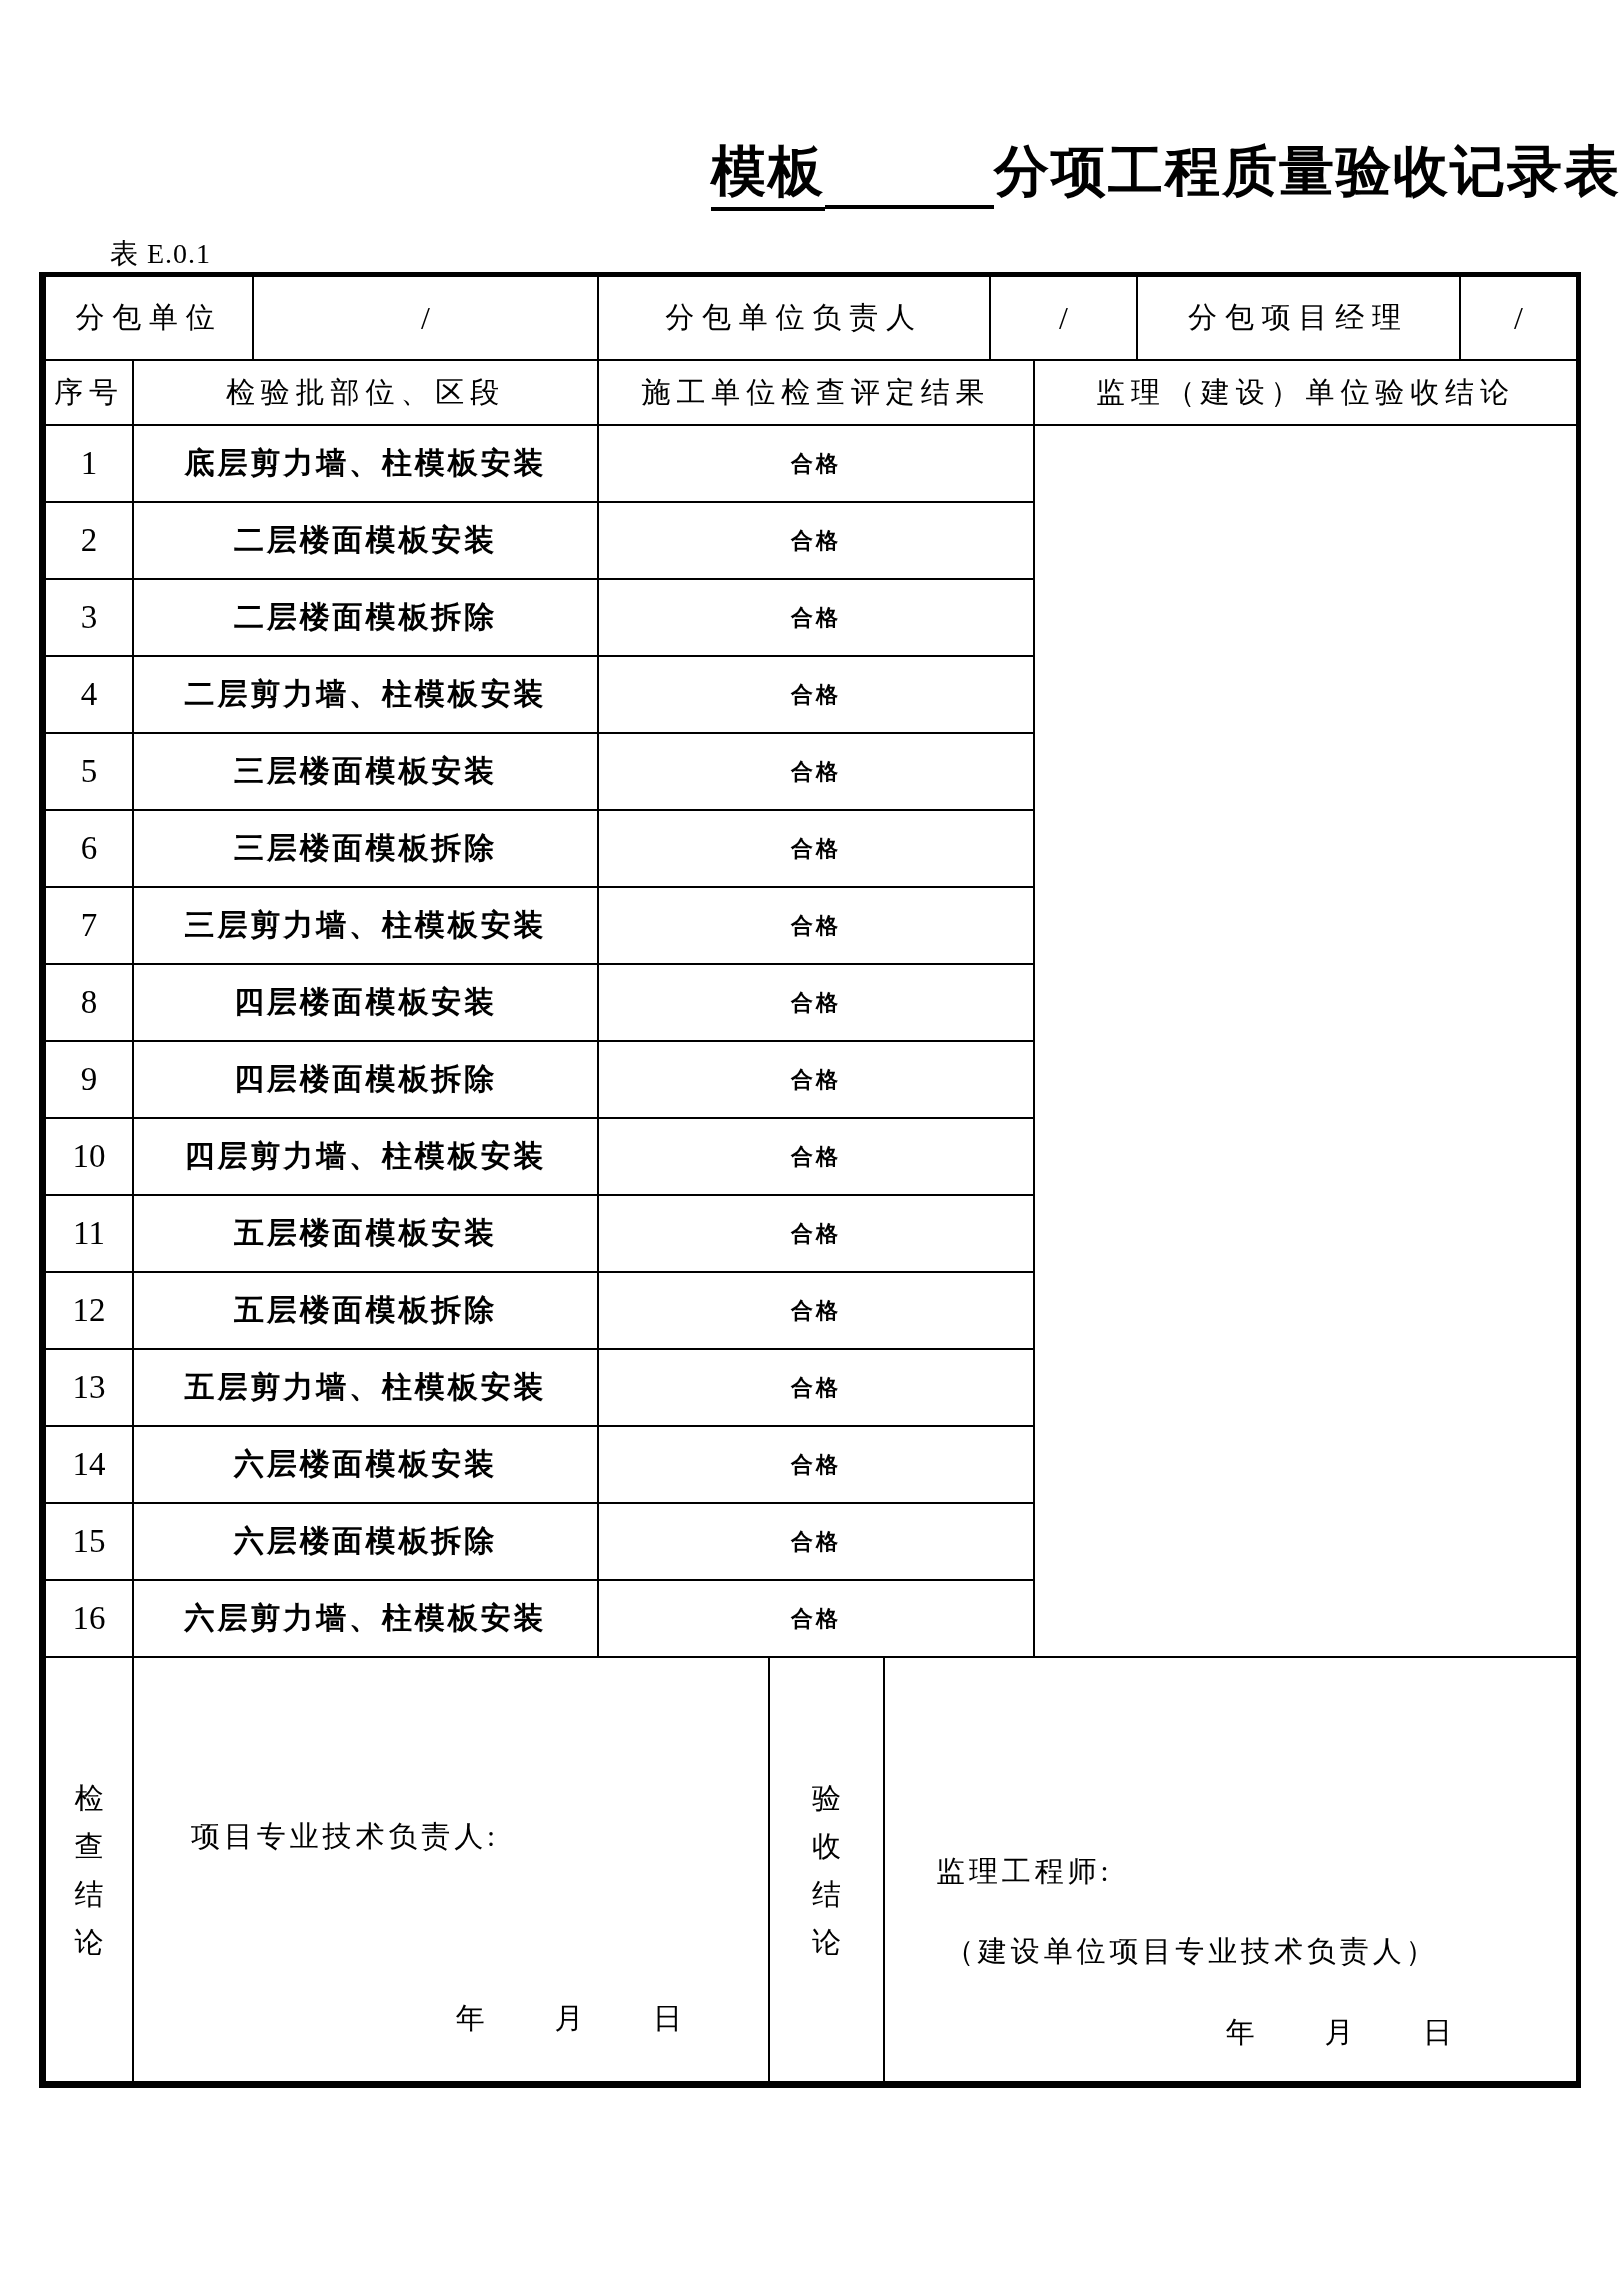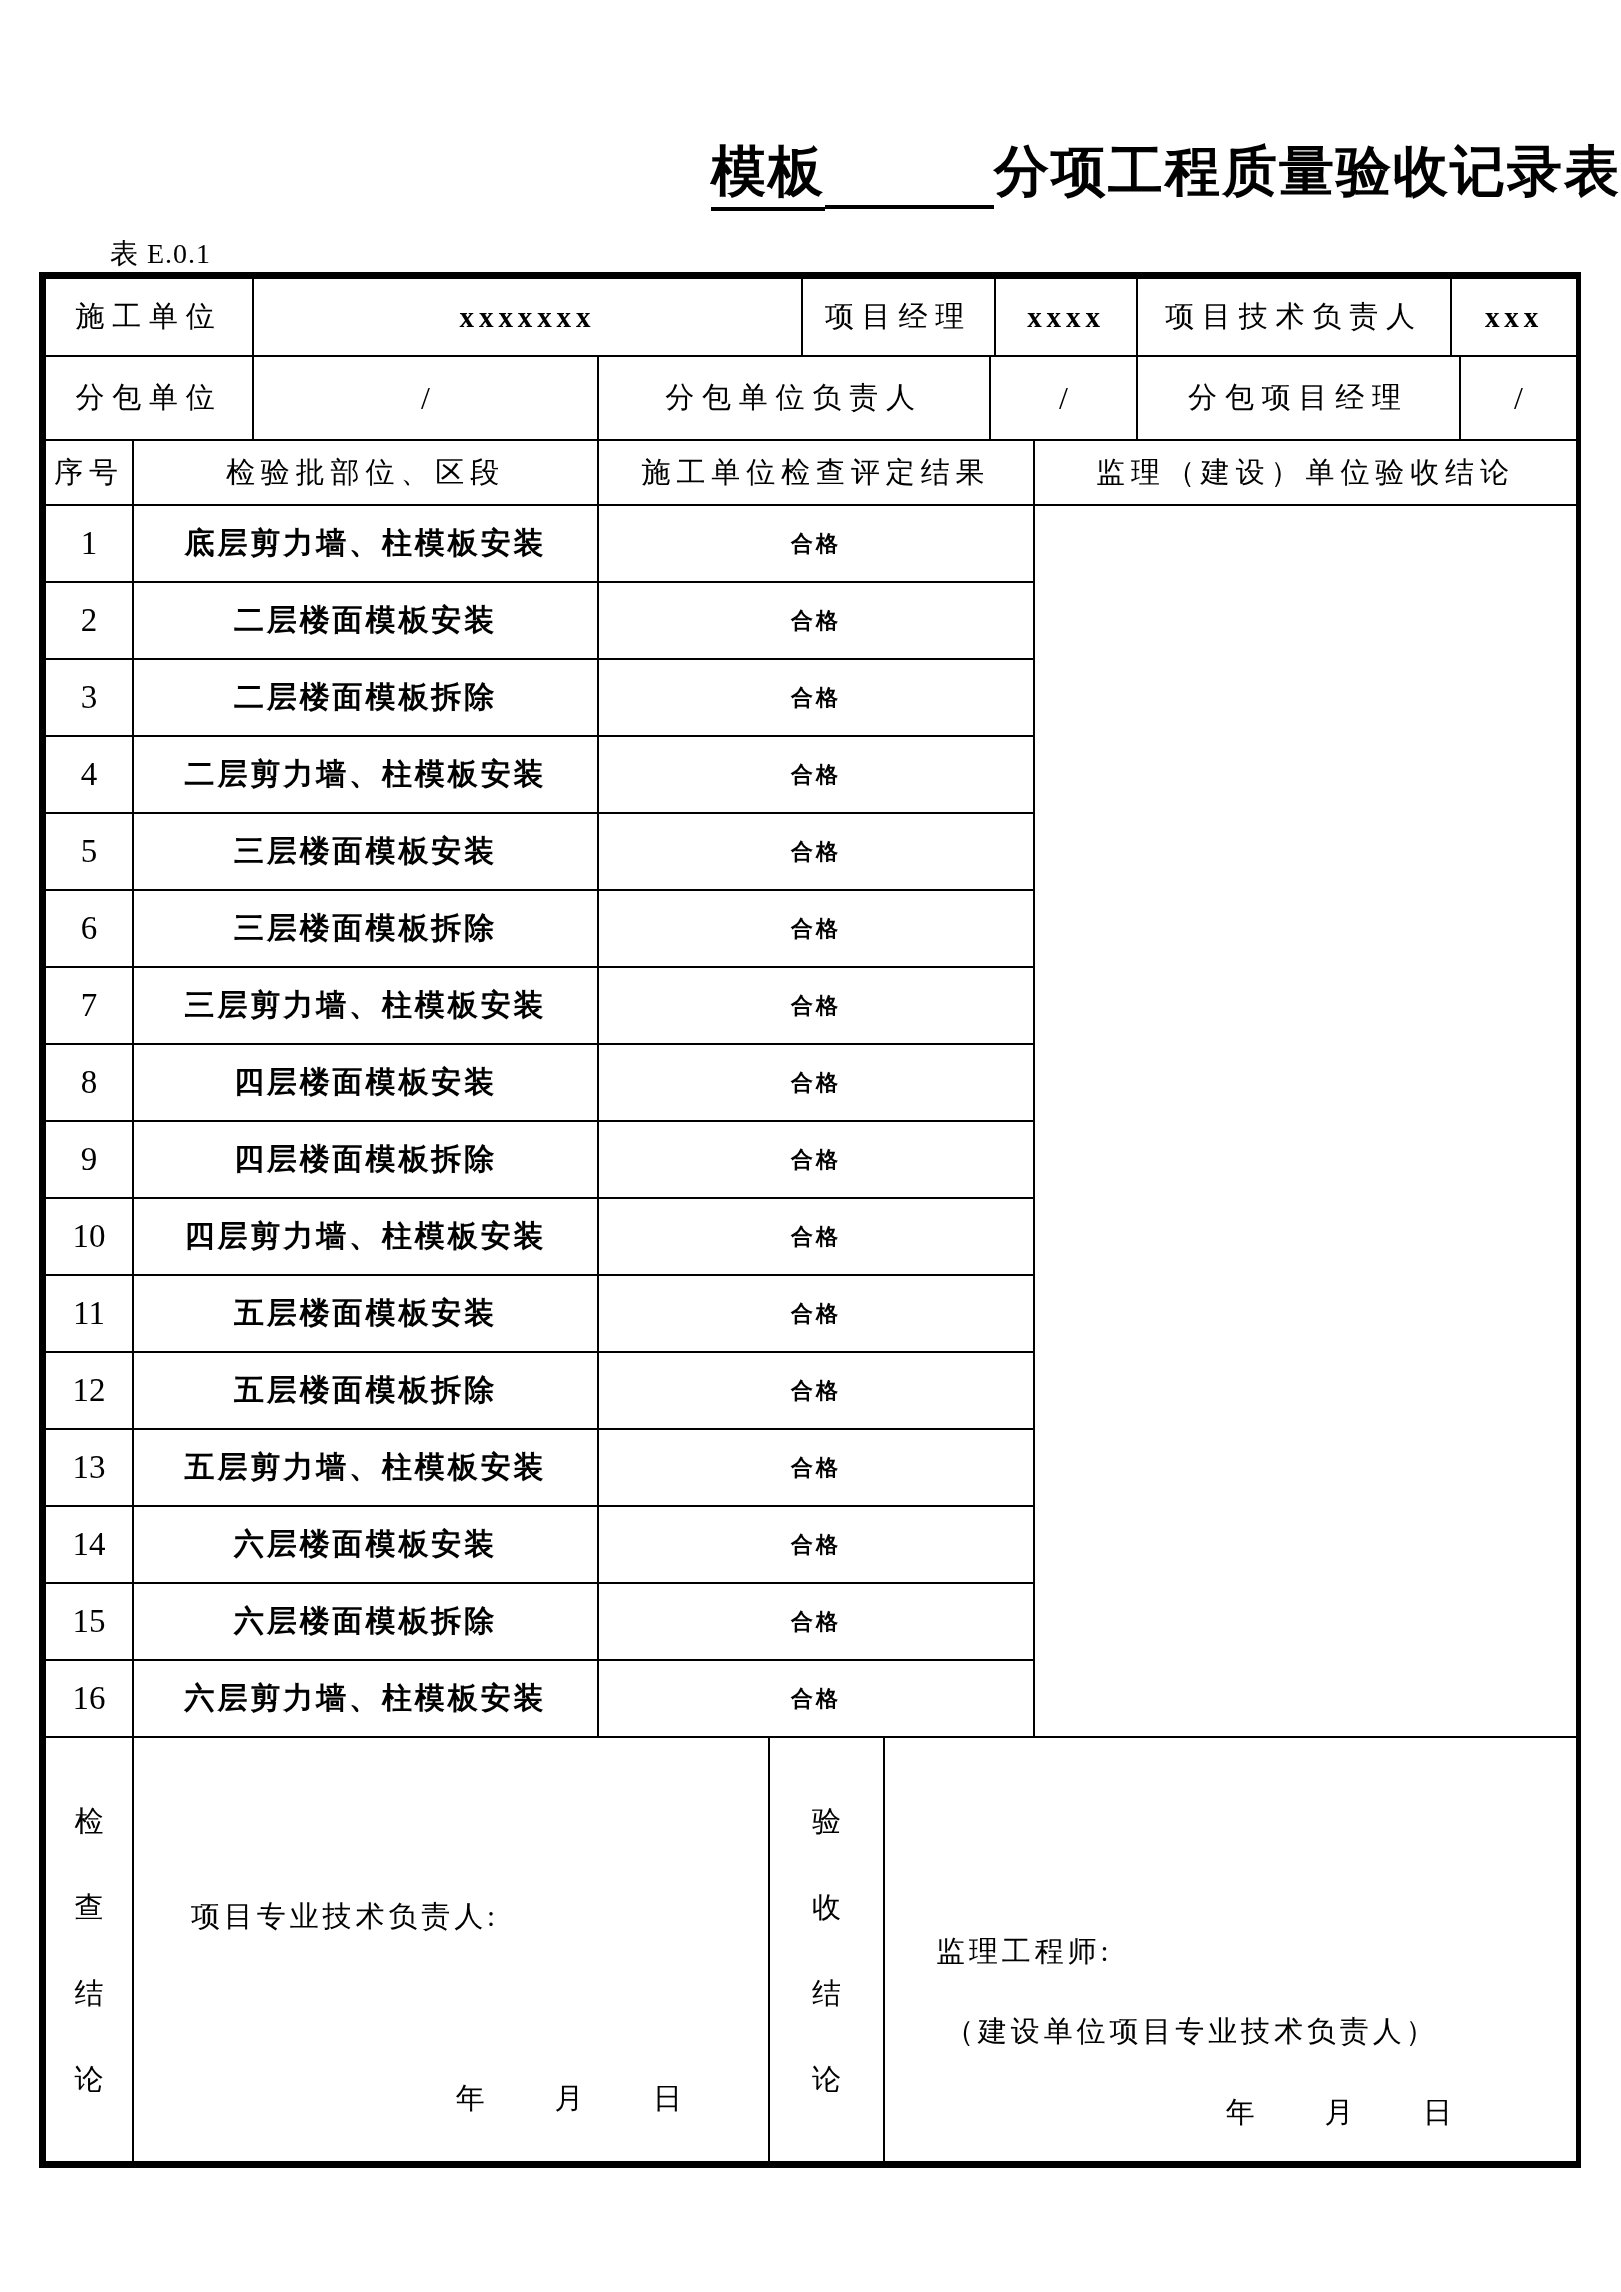--- a/index.html
+++ b/index.html
@@ -55,21 +55,21 @@
   .lbl   { font-size:29px; letter-spacing:7.8px; }
   .val   { font-size:29px; font-weight:bold; letter-spacing:4.9px; }
   .slash { font-size:32px; }
   .hdr   { font-size:29px; letter-spacing:5.9px; }
   .seq   { font-size:33px; }
   .part  { font-size:30px; font-weight:bold; letter-spacing:2.9px;margin-top:44px; }
   .result{ font-size:22px; font-weight:bold; letter-spacing:2.9px; }
 
   .vlabel div {
     width:33px; margin:0 auto;
-    font-size:29px; line-height:86px;
+    font-size:29px; line-height:48px;
     word-break:break-all; letter-spacing:0;
   }
 
   .sign-area { position:relative; text-align:left; }
   .sign-area .line { position:absolute; font-size:29px; letter-spacing:3.9px; white-space:nowrap; }
   .check-signer  { left:57px;  top:159px; }
   .check-date    { right:82px; top:341px; letter-spacing:2px; }
   .accept-signer { left:51px;  top:194px; }
   .accept-note   { left:60px;  top:274px; letter-spacing:2px; }
   .accept-date   { right:120px; top:355px; letter-spacing:2px; }
@@ -90,28 +90,20 @@
     <table class="t1">
       <colgroup>
         <col style="width:208px">
           <col style="width:549px">
           <col style="width:193px">
         <col style="width:142px">
           <col style="width:314px">
           <col style="width:126px">
       </colgroup>
       <tbody>
-      <tr class="r2">
-        <td class="lbl">施工单位</td>
-        <td class="val">xxxxxxx</td>
-        <td class="lbl">项目经理</td>
-        <td class="val">xxxx</td>
-        <td class="lbl">项目技术负责人</td>
-        <td class="val">xxx</td>
-      </tr>
     </tbody>
       </table>
 
     <table class="t2">
       <colgroup>
         <col style="width:208px">
           <col style="width:345px">
           <col style="width:392px">
         <col style="width:147px">
           <col style="width:323px">

